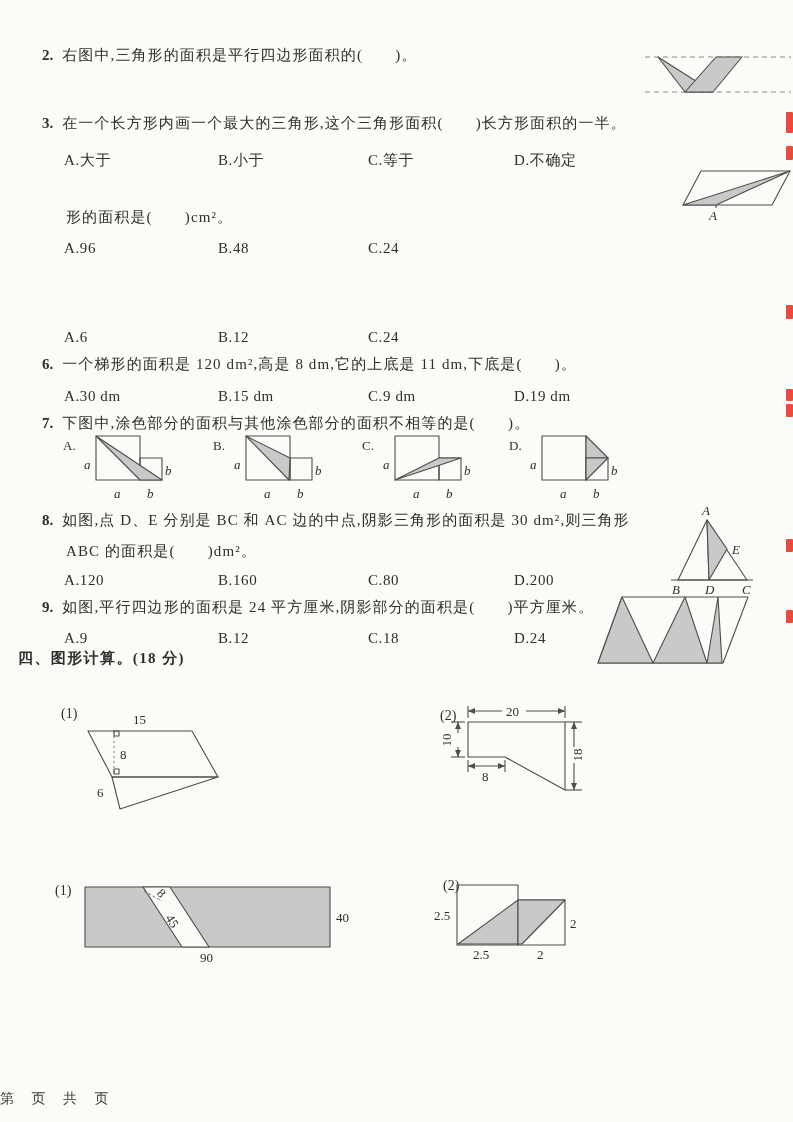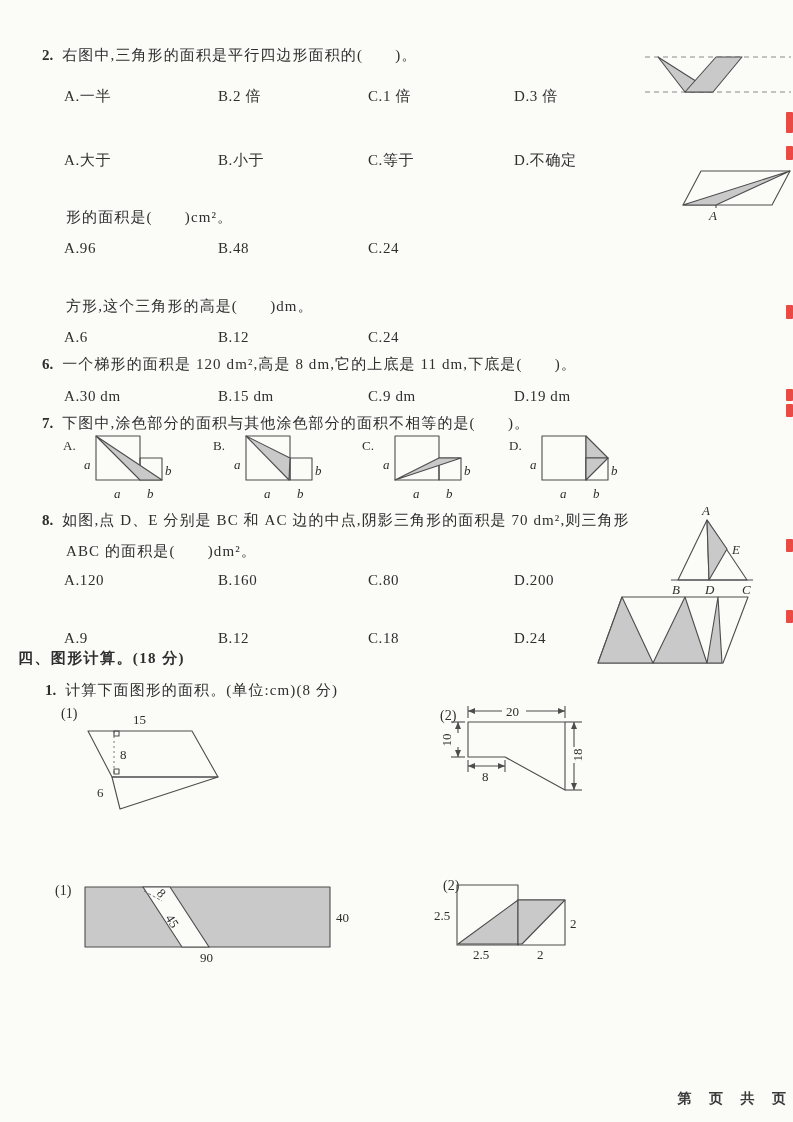--- a/index.html
+++ b/index.html
@@ -15,66 +15,62 @@
   .fig .ln{fill:none;stroke:#4d4d4d;stroke-width:1.1;stroke-linejoin:round;}
   .fig .shade{fill:#c9c9c9;stroke:#4d4d4d;stroke-width:1.1;stroke-linejoin:round;}
   .fig .wh{fill:#fbfbf8;stroke:#4d4d4d;stroke-width:1.1;}
   .fig .dash{fill:none;stroke:#8a8a8a;stroke-width:1.2;stroke-dasharray:5,4;}
   .fig .dot{fill:none;stroke:#777;stroke-width:1;stroke-dasharray:2,3;}
   .fig .dsh{fill:none;stroke:#666;stroke-width:.9;stroke-dasharray:3,2;}
   .fig .ah{fill:#4d4d4d;stroke:none;}
   .fig text{fill:#2e2e2e;font-size:13px;font-family:"Liberation Serif","DejaVu Serif",serif;}
   .fig text.it{font-style:italic;}
   .fig text.fl{font-size:14px;}
-  .footer{position:absolute;left:0;right:0;top:1090px;text-align:right;
-          font-size:14px;letter-spacing:7px;color:#3a3a3a;font-weight:bold;}
+  .footer{position:absolute;left:0;right:0;top:1090px;text-align:left;
+          font-size:14px;letter-spacing:7px;color:#3a3a3a;}
   .mark{position:absolute;left:786px;width:7px;background:#ea4a42;border-radius:1px;}
 </style>
 </head>
 <body>
 
 <div class="page">
 
   <div class="tl" style="top:48px;left:42px">
     <span class="qnum">2.</span><span>右图中,三角形的面积是平行四边形面积的(　　)。</span>
-  </div>
-  <div class="optrow" style="top:87px">
-    <span class="o0">A.一半</span>
-    <span class="o1">B.2 倍</span>
-    <span class="o2">C.1 倍</span>
-    <span class="o3">D.3 倍</span>
   </div>
   <svg class="fig" style="left:643px;top:44px" width="150" height="62" viewBox="0 0 150 62">
     <line class="dash" x1="2" y1="13" x2="148" y2="13"></line>
     <line class="dash" x1="2" y1="48" x2="148" y2="48"></line>
     <polygon class="shade" points="15,13 42,48 70,48"></polygon>
     <polygon class="shade" points="42,48 70,48 99,13 73,13"></polygon>
   </svg>
 
+  <div class="tl" style="top:116px;left:42px">
+    <span class="qnum">3.</span><span>在一个长方形内画一个最大的三角形,这个三角形面积(　　)长方形面积的一半。</span>
+  </div>
   <div class="optrow" style="top:151px">
     <span class="o0">A.大于</span>
     <span class="o1">B.小于</span>
     <span class="o2">C.等于</span>
     <span class="o3">D.不确定</span>
   </div>
 
   <div class="tl" style="top:210px;left:66px">形的面积是(　　)cm²。</div>
   <div class="optrow" style="top:240px">
     <span class="o0">A.96</span>
     <span class="o1">B.48</span>
     <span class="o2">C.24</span>
   </div>
   <svg class="fig" style="left:676px;top:164px" width="120" height="60" viewBox="0 0 120 60">
     <polygon class="ln" points="7,41 25,7 114,7 96,41"></polygon>
     <polygon class="shade" points="7,41 114,7 40,41"></polygon>
     <line class="ln" x1="40" y1="41" x2="40" y2="44"></line>
     <text class="it" x="33" y="56">A</text>
   </svg>
 
-  <div class="tl" style="top:299px;left:66px">方形,这个三角形的高是(　　)dm。</div>
   <div class="optrow" style="top:329px">
     <span class="o0">A.6</span>
     <span class="o1">B.12</span>
     <span class="o2">C.24</span>
   </div>
 
   <div class="tl" style="top:357px;left:42px">
     <span class="qnum">6.</span><span>一个梯形的面积是 120 dm²,高是 8 dm,它的上底是 11 dm,下底是(　　)。</span>
   </div>
   <div class="optrow" style="top:388px">
@@ -127,59 +123,59 @@
     <rect class="ln" x="78" y="26" width="22" height="22"></rect>
     <polygon class="shade" points="78,4 100,26 78,26"></polygon>
     <polygon class="shade" points="78,26 100,26 78,48"></polygon>
     <text class="it" x="22" y="37">a</text>
     <text class="it" x="103" y="43">b</text>
     <text class="it" x="52" y="66">a</text>
     <text class="it" x="85" y="66">b</text>
   </svg>
 
   <div class="tl" style="top:513px;left:42px">
-    <span class="qnum">8.</span><span>如图,点 D、E 分别是 BC 和 AC 边的中点,阴影三角形的面积是 70 dm²,则三角形</span>
+    <span class="qnum">8.</span><span>如图,点 D、E 分别是 BC 和 AC 边的中点,阴影三角形的面积是 30 dm²,则三角形</span>
   </div>
   <div class="tl" style="top:544px;left:66px">ABC 的面积是(　　)dm²。</div>
   <div class="optrow" style="top:572px">
     <span class="o0">A.120</span>
     <span class="o1">B.160</span>
     <span class="o2">C.80</span>
     <span class="o3">D.200</span>
   </div>
   <svg class="fig" style="left:655px;top:505px" width="105" height="92" viewBox="0 0 105 92">
     <line class="ln" x1="16" y1="75" x2="98" y2="75"></line>
     <polygon class="ln" points="52,15 23,75 92,75"></polygon>
     <line class="ln" x1="52" y1="15" x2="54" y2="75"></line>
     <polygon class="shade" points="52,15 72,44 54,75"></polygon>
     <text class="it" x="47" y="10">A</text>
     <text class="it" x="17" y="89">B</text>
     <text class="it" x="50" y="89">D</text>
     <text class="it" x="87" y="89">C</text>
     <text class="it" x="77" y="49">E</text>
   </svg>
 
+  <div class="tl" style="top:600px;left:42px">
+    <span class="qnum">9.</span><span>如图,平行四边形的面积是 24 平方厘米,阴影部分的面积是(　　)平方厘米。</span>
+  </div>
   <div class="optrow" style="top:630px">
     <span class="o0">A.9</span>
     <span class="o1">B.12</span>
     <span class="o2">C.18</span>
     <span class="o3">D.24</span>
   </div>
   <svg class="fig" style="left:593px;top:586px" width="180" height="82" viewBox="0 0 180 82">
     <polygon class="ln" points="5,77 130,77 155,11 29,11"></polygon>
     <polygon class="shade" points="29,11 5,77 60,77"></polygon>
     <polygon class="shade" points="92,11 60,77 114,77"></polygon>
     <polygon class="shade" points="125,11 114,77 129,77"></polygon>
   </svg>
 
   <div class="tl sec" style="top:651px;left:18px">四、图形计算。(18 分)</div>
 
-  <div class="tl" style="top:683px;left:45px">
-    <span class="qnum">1.</span><span>计算下面图形的面积。(单位:cm)(8 分)</span>
-  </div>
 
   <svg class="fig" style="left:58px;top:703px" width="175" height="115" viewBox="0 0 175 115">
     <text class="fl" x="3" y="15">(1)</text>
     <text x="75" y="21">15</text>
     <polygon class="ln" points="30,28 134,28 160,74 54,74"></polygon>
     <line class="dot" x1="56" y1="28" x2="56" y2="74"></line>
     <rect class="ln" x="56" y="28" width="5" height="5"></rect>
     <rect class="ln" x="56" y="66" width="5" height="5"></rect>
     <text x="62" y="56">8</text>
     <polygon class="ln" points="54,74 62,106 160,74"></polygon>

